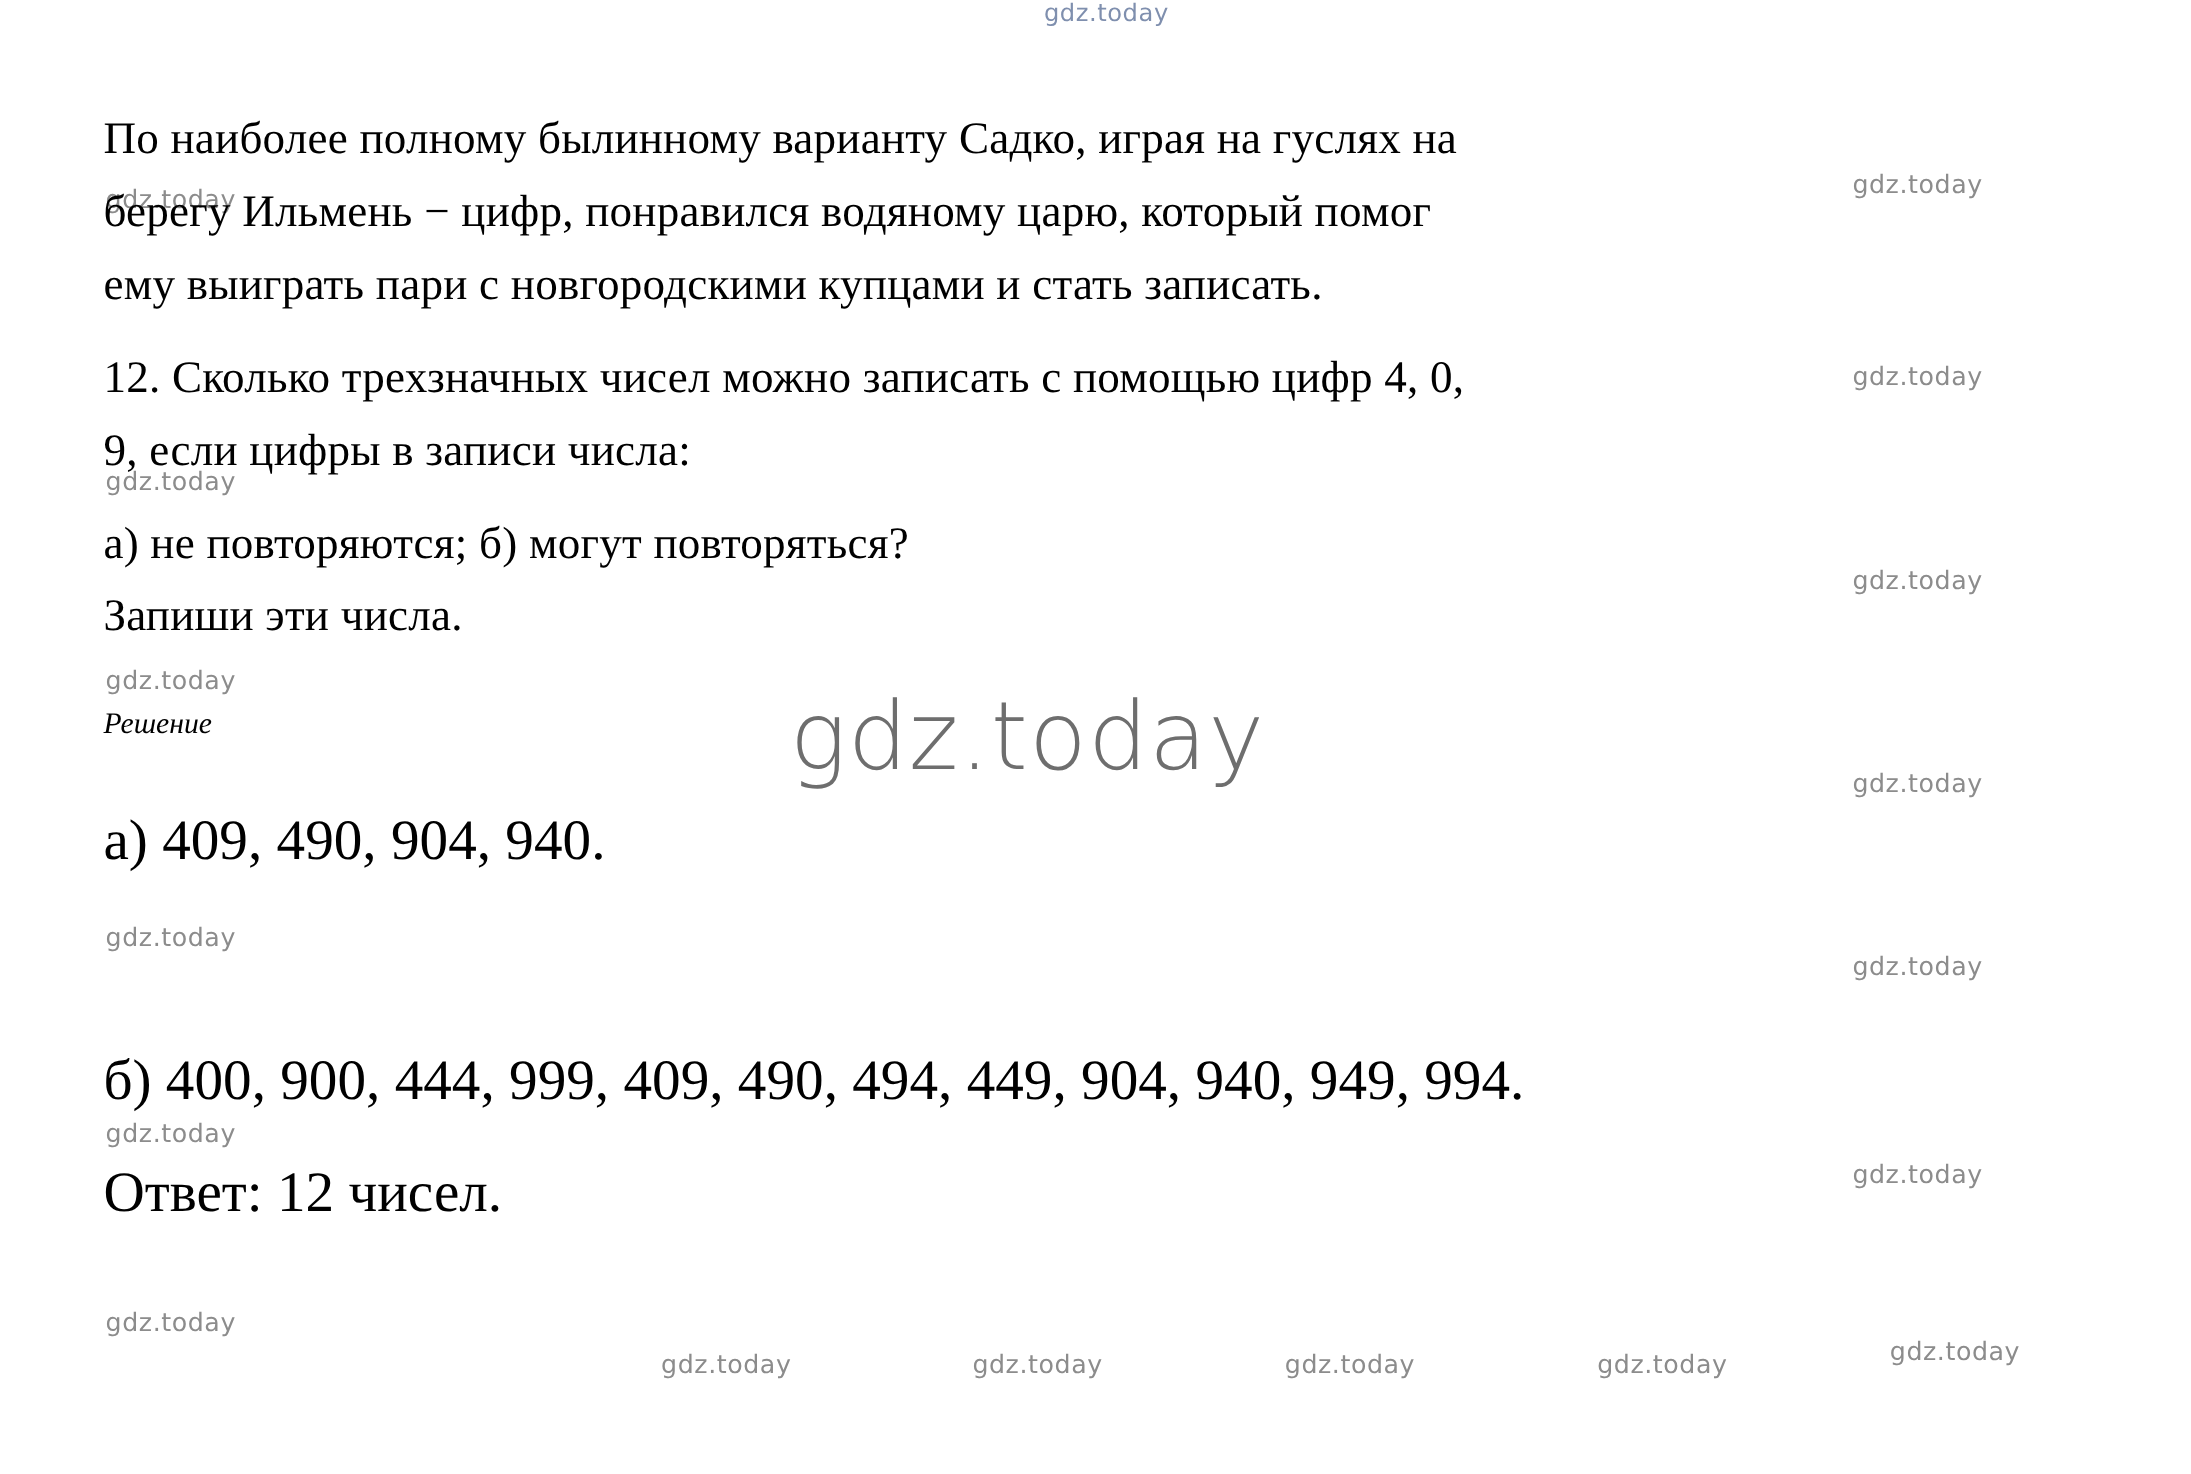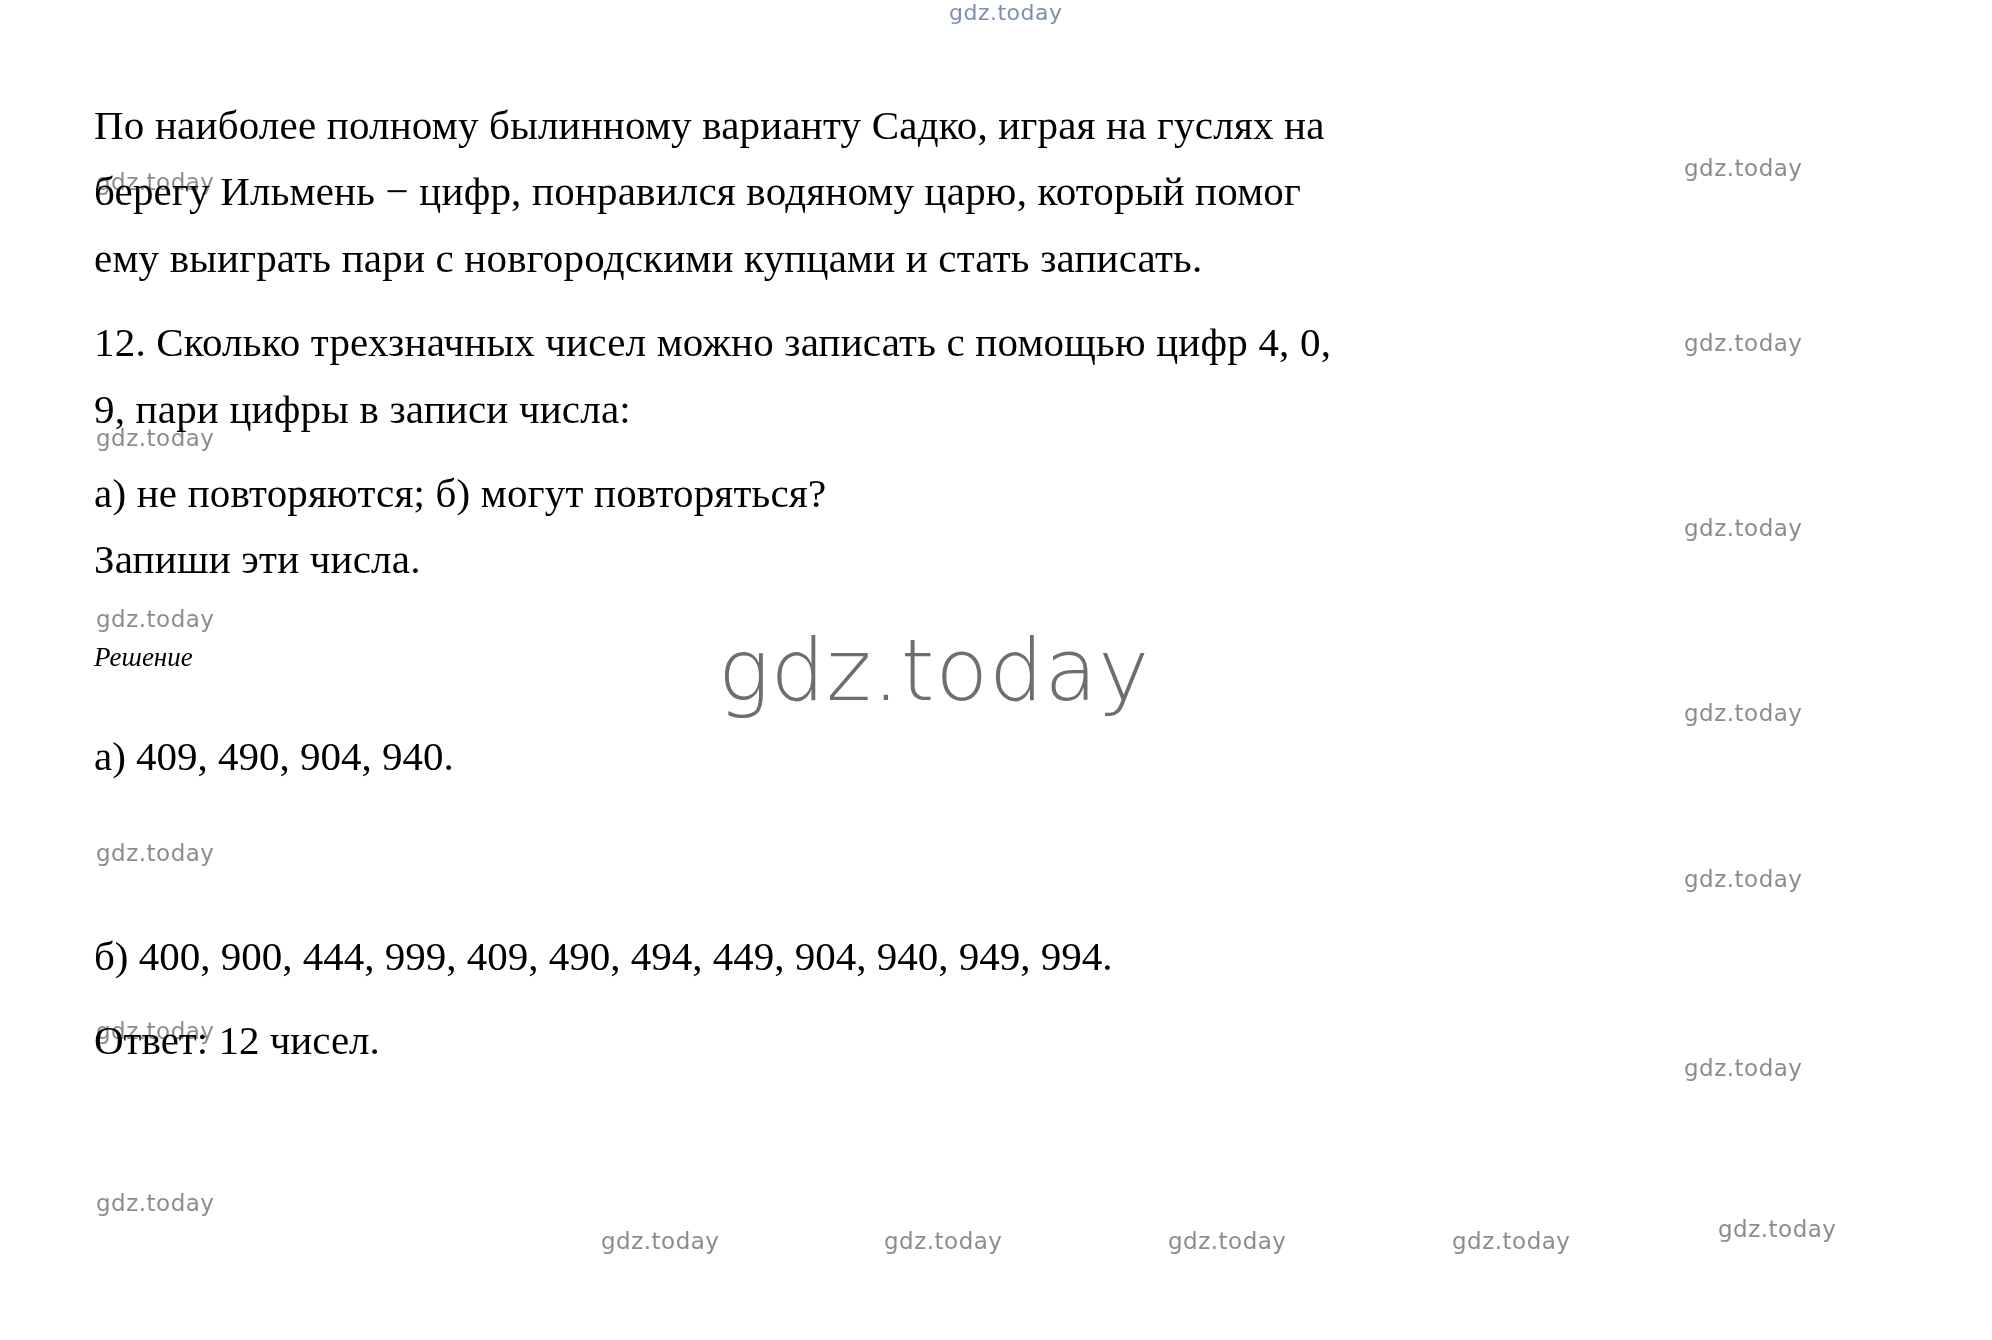--- a/index.html
+++ b/index.html
@@ -68,21 +68,21 @@
   .spacer-md { height: 46px; }
   .spacer-lg { height: 70px; }
 
   .heading-solution {
     font-size: 27px;
     font-style: italic;
     line-height: 1.4;
   }
 
   .answer-line {
-    font-size: 41px;
+    font-size: 52px;
     line-height: 1.62;
     white-space: nowrap;
   }
 </style>
 </head>
 <body>
 
 <div class="page">
 
   <div id="wm-layer">
@@ -110,21 +110,21 @@
 
   <div class="doc-text">
 
     <div class="para">По наиболее полному былинному варианту Садко, играя на гуслях на</div>
     <div class="para">берегу Ильмень − цифр, понравился водяному царю, который помог</div>
     <div class="para">ему выиграть пари с новгородскими купцами и стать записать.</div>
 
     <div class="spacer-sm"></div>
 
     <div class="para">12. Сколько трехзначных чисел можно записать с помощью цифр 4, 0,</div>
-    <div class="para">9, пари цифры в записи числа:</div>
+    <div class="para">9, если цифры в записи числа:</div>
 
     <div class="spacer-sm"></div>
 
     <div class="para">а) не повторяются; б) могут повторяться?</div>
     <div class="para">Запиши эти числа.</div>
 
     <div class="spacer-md"></div>
 
     <div class="heading-solution">Решение</div>
 

